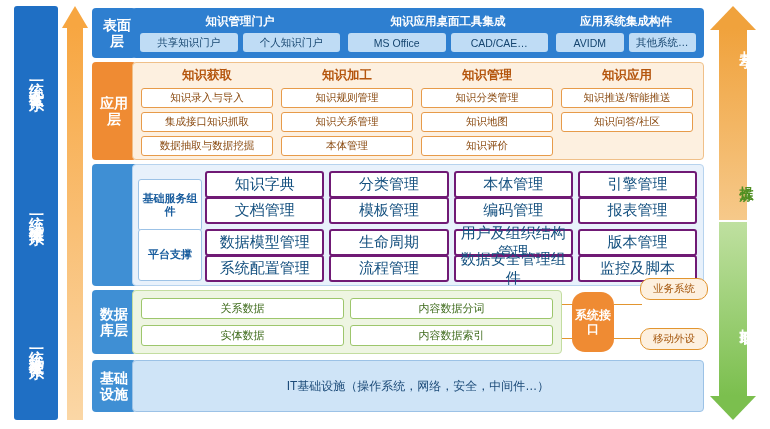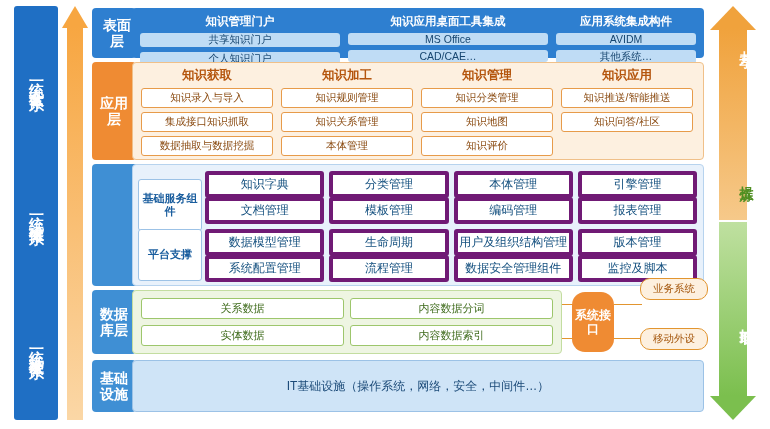--- a/index.html
+++ b/index.html
@@ -98,21 +98,21 @@
   
   .top-panel{
     left:132px;top:8px;width:572px;height:50px;
     background:#2e7fd0;
   }
   .top-col{position:absolute;top:4px;height:42px;}
   .top-head{
     height:18px;color:#fff;font-size:11.5px;font-weight:bold;
     display:flex;align-items:center;justify-content:center;
   }
-  .top-cells{display:flex;gap:5px;margin-top:3px;flex-direction:column;}
+  .top-cells{display:flex;gap:5px;margin-top:3px;}
   .top-cells .cell{
     flex:1;height:19px;background:#bfdcf5;color:#16456f;font-size:10.5px;
   }
 
   
   .app-panel{
     left:132px;top:62px;width:572px;height:98px;
     background:#fdf0e0;border:1px solid #f0c089;
   }
   .app-col{position:absolute;top:4px;width:132px;}
@@ -128,21 +128,21 @@
     background:#e8f1fb;border:1px solid #b7d3ee;
   }
   .sup-sub{
     position:absolute;left:5px;width:62px;height:50px;
     border:1px solid #9cc2e6;background:#ffffff;border-radius:3px;
     display:flex;align-items:center;justify-content:center;
     font-size:11px;font-weight:bold;color:#1b5e9e;text-align:center;line-height:1.2;
   }
   .sup-grid{position:absolute;left:72px;right:6px;display:grid;gap:5px;}
   .sup-grid .cell{
-    height:27px;border:4px solid #701a75;background:#fff;color:#14507f;font-size:12px;
+    height:27px;border:2px solid #701a75;background:#fff;color:#14507f;font-size:15px;
   }
 
   
   .db-panel{
     left:132px;top:290px;width:430px;height:64px;
     background:#eef5e2;border:1px solid #c3dda0;
   }
   .db-grid{position:absolute;left:8px;right:8px;top:7px;display:grid;gap:6px;}
   .db-grid .cell{
     height:21px;border:1px solid #9dc66c;background:#fff;color:#3f6b1c;font-size:11px;

